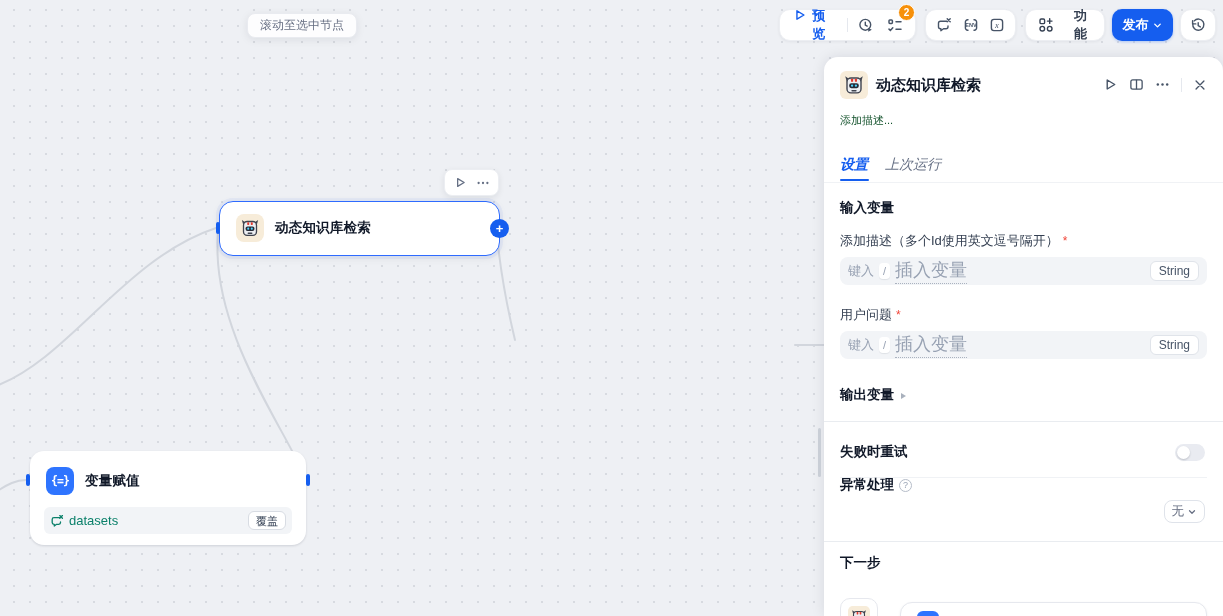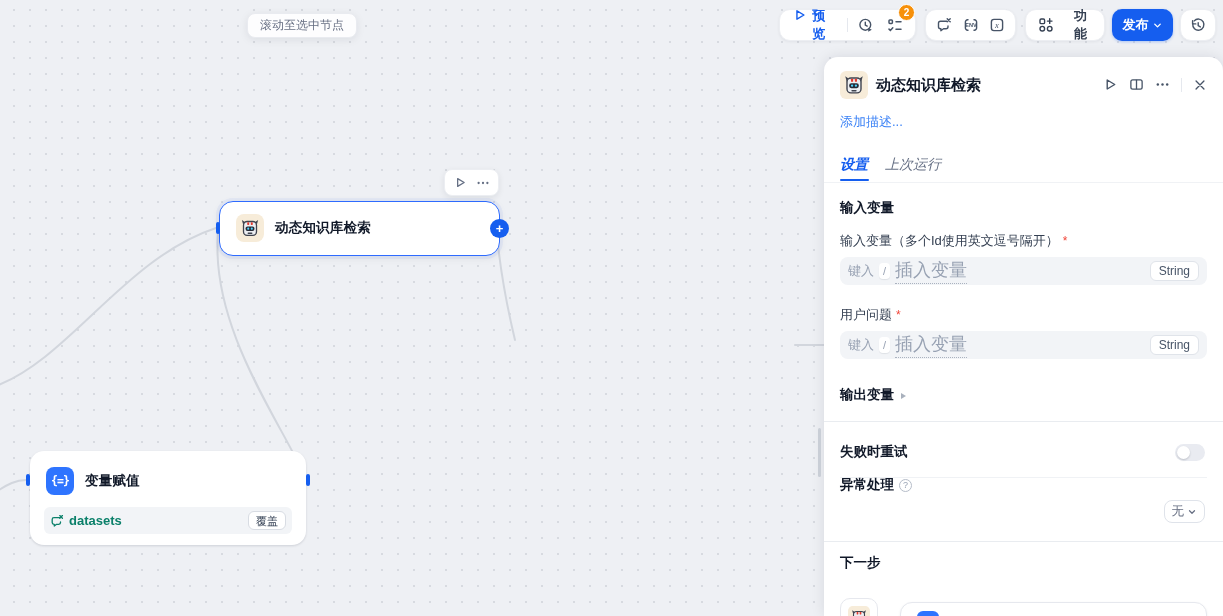--- a/index.html
+++ b/index.html
@@ -29,21 +29,21 @@
   .selected { border:1.5px solid #2e6bff; box-shadow:0 0 0 3px rgba(46,107,255,.06),0 2px 8px rgba(16,24,40,.08); }
   .plus-btn {
     position:absolute; right:-10px; top:17px; width:19px; height:19px; border-radius:50%;
     background:#155eef; color:#fff; display:flex; align-items:center; justify-content:center; z-index:4;
   }
   .assigner-glyph { font-family:"DejaVu Sans Mono",monospace; font-size:11.5px; font-weight:700; letter-spacing:-1px; }
   .var-row {
     margin:0 14px; height:27px; background:#f2f4f7; border-radius:6px;
     display:flex; align-items:center; gap:5px; padding:0 6px;
   }
-  .var-name { font-size:13px; color:#0b806a; font-weight:700; flex:1; }
+  .var-name { font-size:13px; color:#0b806a; font-weight:400; flex:1; }
   .var-badge {
     font-size:11px; color:#344054; background:#fff; border:1px solid #d8dce3;
     border-radius:6px; padding:1.5px 7px; line-height:14px;
   }
 
   
   .node-ops {
     position:absolute; left:444px; top:169px; width:55px; height:27px; z-index:5;
     background:#fff; border-radius:8px; border:0.5px solid #eceef2;
     box-shadow:0 2px 6px rgba(16,24,40,.08);
@@ -87,21 +87,21 @@
   .panel-scrollbar { position:absolute; left:818px; top:428px; width:3px; height:49px; border-radius:2px; background:#c9ced6; z-index:11; }
 
   
   .panel {
     position:absolute; left:824px; top:57px; width:399px; height:559px; z-index:10;
     background:#fff; border-radius:14px 14px 0 0;
     box-shadow:0 0 14px rgba(16,24,40,.10); overflow:hidden;
   }
   .p-abs { position:absolute; }
   .p-title { font-size:15px; font-weight:700; color:#101828; }
-  .p-desc { font-size:13px; color:#3b82f6; }
+  .p-desc { font-size:11px; color:#14532d; }
   .p-hicons { position:absolute; right:16px; top:20px; display:flex; align-items:center; gap:11px; color:#475467; }
   .tab { font-size:14px; font-weight:600; cursor:pointer;font-style:italic; }
   .tab.active { color:#155eef; }
   .tab.inactive { color:#667085; font-weight:500; }
   .tab-underline { position:absolute; left:16px; top:122px; width:29px; height:2px; background:#155eef; border-radius:1px; }
   .tab-border { position:absolute; left:0; top:125px; width:100%; height:1px; background:#f0f2f5; }
   .sec-title { font-size:13.5px; font-weight:700; color:#101828; }
   .field-label { font-size:13px; color:#354052; }
   .req { color:#f04438; margin-left:4px; font-size:12px; }
   .input-box {
@@ -360,21 +360,21 @@
     <span class="p-abs p-desc" style="left:16px; top:56px;">添加描述...</span>
 
     <span class="p-abs tab active" style="left:16px; top:99px;">设置</span>
     <span class="p-abs tab inactive" style="left:61px; top:99px;">上次运行</span>
     <div class="tab-underline"></div>
     <div class="tab-border"></div>
 
     <span class="p-abs sec-title" style="left:16px; top:142px;">输入变量</span>
 
     <div class="p-abs" style="left:16px; top:174px;">
-      <span class="field-label">输入变量（多个Id使用英文逗号隔开）</span><span class="req">*</span>
+      <span class="field-label">添加描述（多个Id使用英文逗号隔开）</span><span class="req">*</span>
     </div>
     <div class="input-box" style="top:200px;">
       <span class="ph">键入</span>
       <span class="slash-key">/</span>
       <span class="ph-insert">插入变量</span>
       <span class="spacer"></span>
       <span class="type-badge">String</span>
     </div>
 
     <div class="p-abs" style="left:16px; top:248px;">

